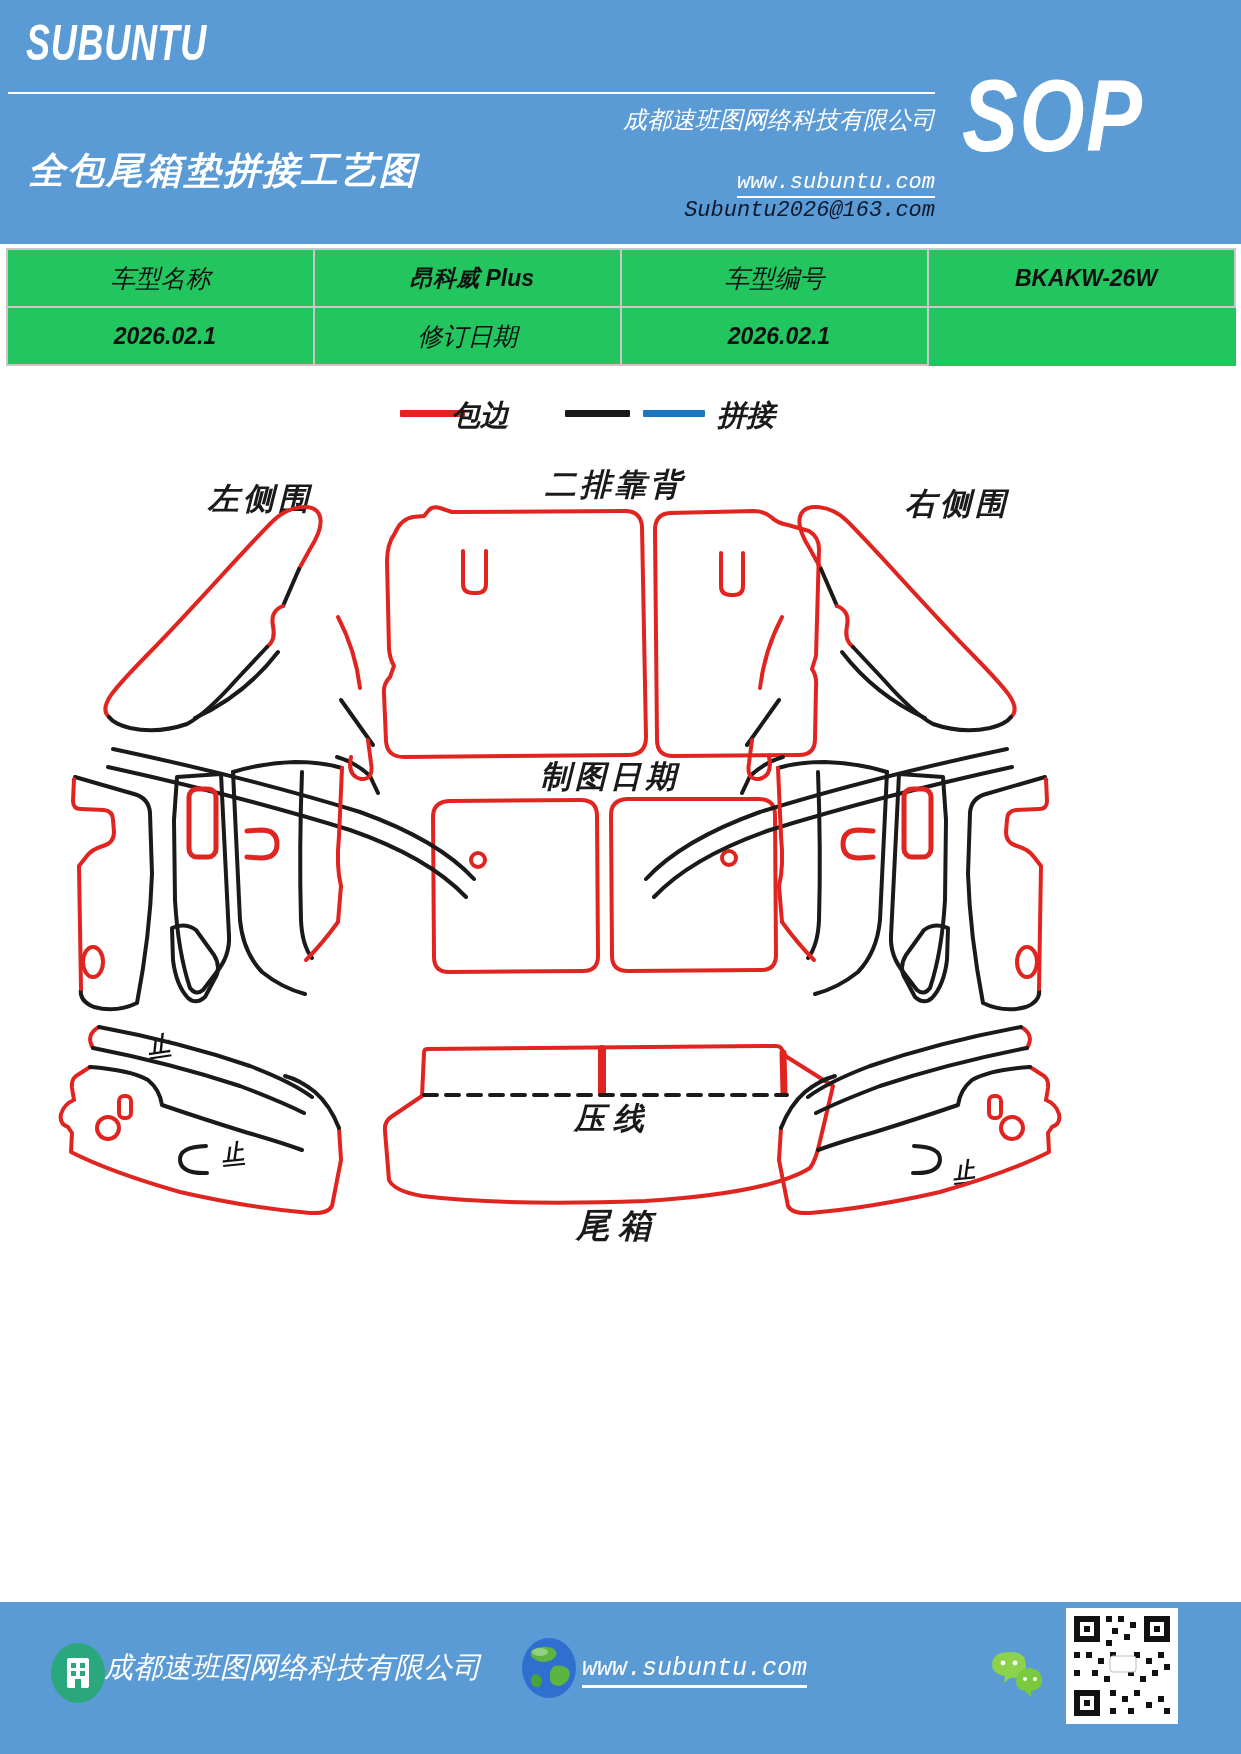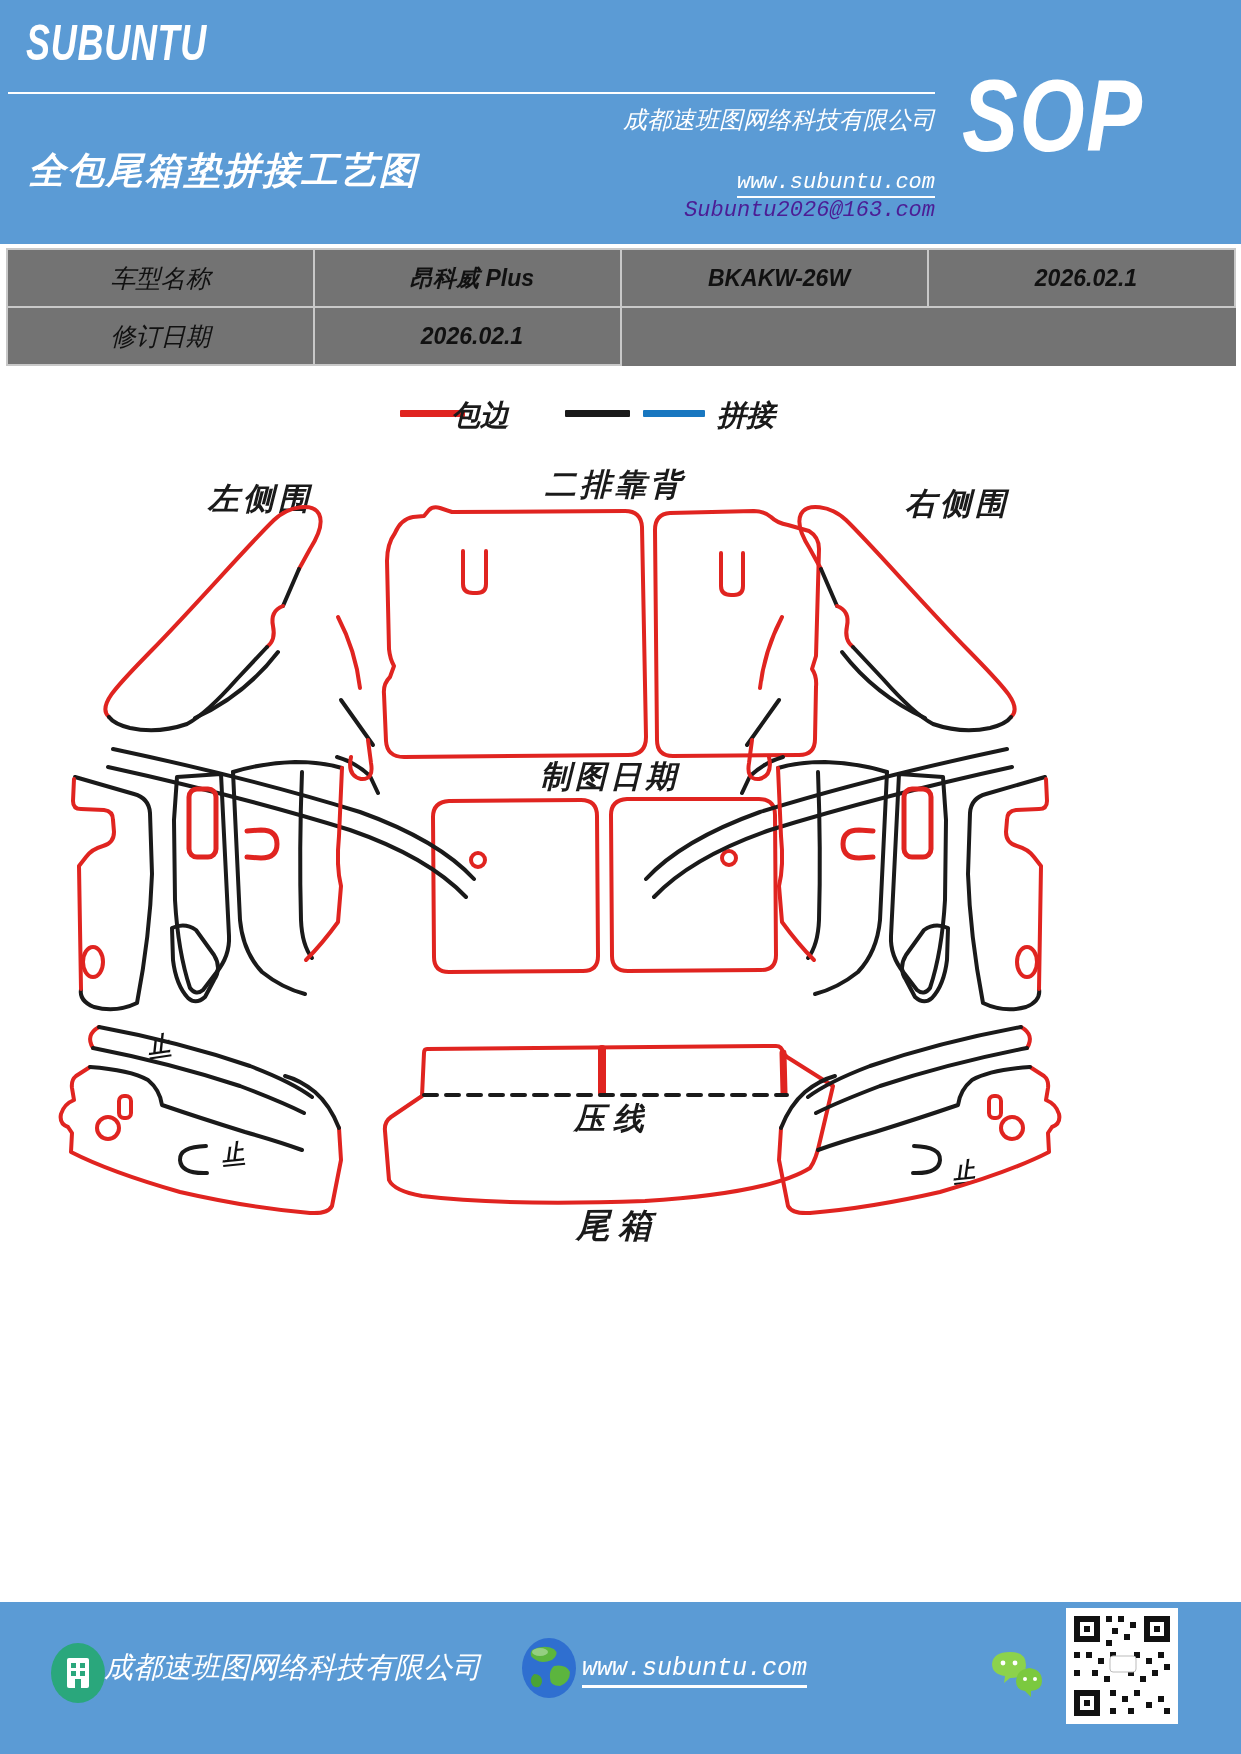--- a/index.html
+++ b/index.html
@@ -11,28 +11,28 @@
         letter-spacing:1px;transform:scaleX(.72) scaleY(1.0);transform-origin:left top;
         font-family:"Liberation Sans",sans-serif;}
   .hr-line{position:absolute;left:8px;top:92px;width:927px;height:2px;background:#fff;}
   .doc-title{position:absolute;left:28px;top:146px;color:#fff;font-size:37px;letter-spacing:2px;
         font-family:"Liberation Serif",serif;font-weight:600;}
   .h-company{position:absolute;left:620px;top:104px;width:315px;text-align:right;color:#fff;
         font-size:24px;font-family:"Liberation Serif",serif;}
   .h-site{position:absolute;left:620px;top:170px;width:315px;text-align:right;color:#fff;
         font-size:22px;font-family:"Liberation Mono",monospace;}
   .h-site span{border-bottom:2px solid #fff;padding-bottom:1px;}
-  .h-mail{position:absolute;left:620px;top:198px;width:315px;text-align:right;color:#4c1d95;
+  .h-mail{position:absolute;left:620px;top:198px;width:315px;text-align:right;color:#0f172a;
         font-size:22px;font-family:"Liberation Mono",monospace;}
   .sop{position:absolute;left:962px;top:58px;color:#fff;font-size:102px;font-weight:bold;
         transform:scaleX(.82);transform-origin:left top;letter-spacing:2px;}
   
   .info-table{position:absolute;left:6px;top:248px;width:1228px;display:grid;
         grid-template-columns:1fr 1fr 1fr 1fr;border-top:2px solid var(--table_border);
-        border-left:2px solid var(--table_border);background:#737373;}
+        border-left:2px solid var(--table_border);background:#22c55e;}
   .info-table .cell{height:56px;border-right:2px solid var(--table_border);
         border-bottom:2px solid var(--table_border);display:flex;align-items:center;
         justify-content:center;color:#111;}
   .cell.cn{font-size:25px;font-family:"Liberation Serif",serif;}
   .cell.val{font-size:23px;font-weight:600;font-family:"Liberation Sans",sans-serif;padding-left:9px;}
   
   .seg{position:absolute;height:7px;border-radius:1px;}
   .leg-label{position:absolute;font-size:29px;color:#1a1a1a;font-family:"Liberation Serif",serif;font-weight:600;}
   
   .dlabel{position:absolute;color:#1a1a1a;font-weight:bold;font-size:31px;letter-spacing:4px;
@@ -62,20 +62,21 @@
     <div class="doc-title">全包尾箱垫拼接工艺图</div>
     <div class="h-company">成都速班图网络科技有限公司</div>
     <div class="h-site"><span>www.subuntu.com</span></div>
     <div class="h-mail">Subuntu2026@163.com</div>
     <div class="sop">SOP</div>
   </div>
 
   <div class="info-table">
     <div class="cell cn">车型名称</div>
     <div class="cell val">昂科威 Plus</div>
+    <div class="cell cn">车型编号</div>
     <div class="cell val">BKAKW-26W</div>
     <div class="cell val">2026.02.1</div>
     <div class="cell cn">修订日期</div>
     <div class="cell val">2026.02.1</div>
   </div>
 
   <div class="seg" style="left:400px;top:410px;width:65px;background:var(--edge_red);"></div>
   <div class="leg-label" style="left:451px;top:396px;text-align:center;">包边</div>
   <div class="seg" style="left:565px;top:410px;width:65px;background:var(--splice_black);"></div>
   <div class="seg" style="left:643px;top:410px;width:62px;background:var(--splice_blue);"></div>

